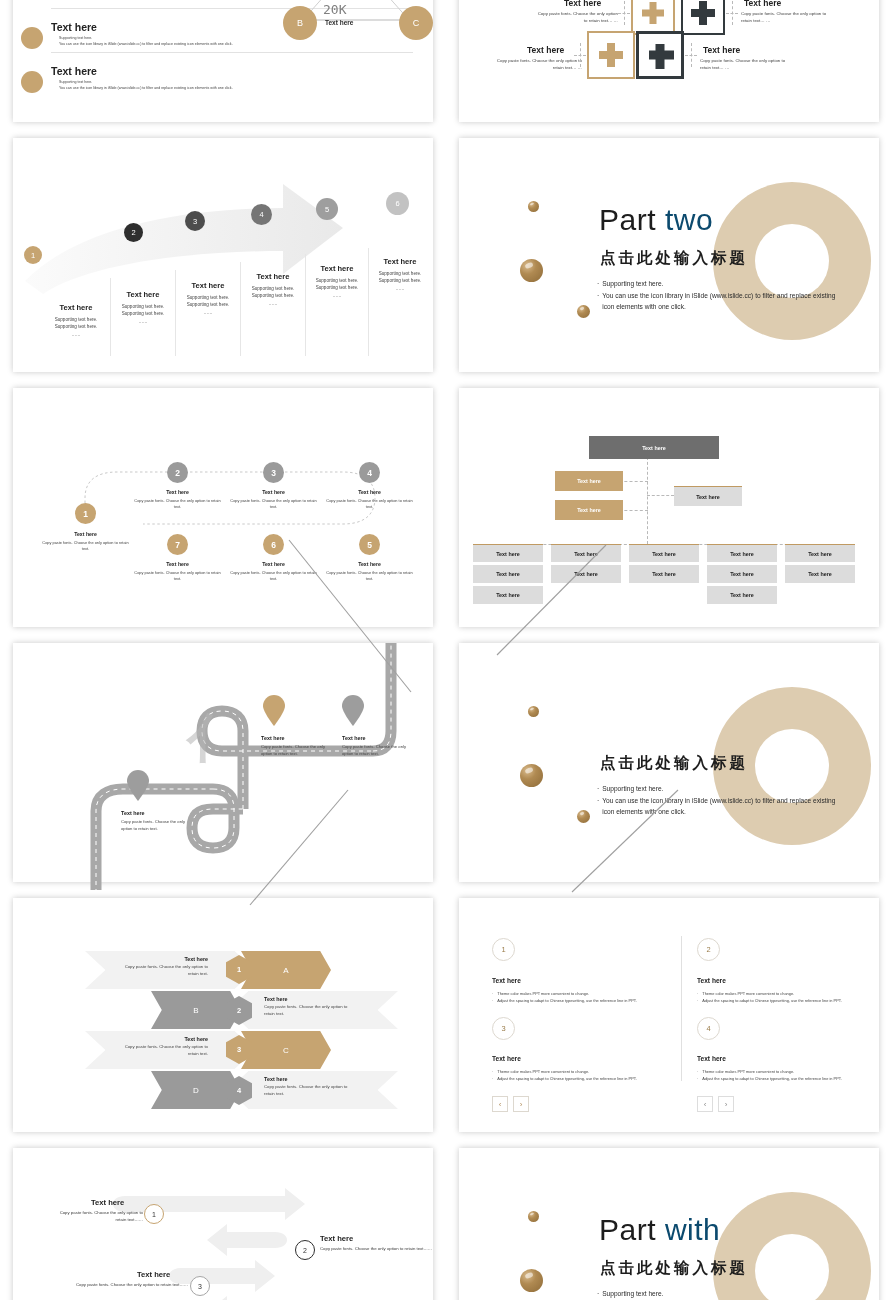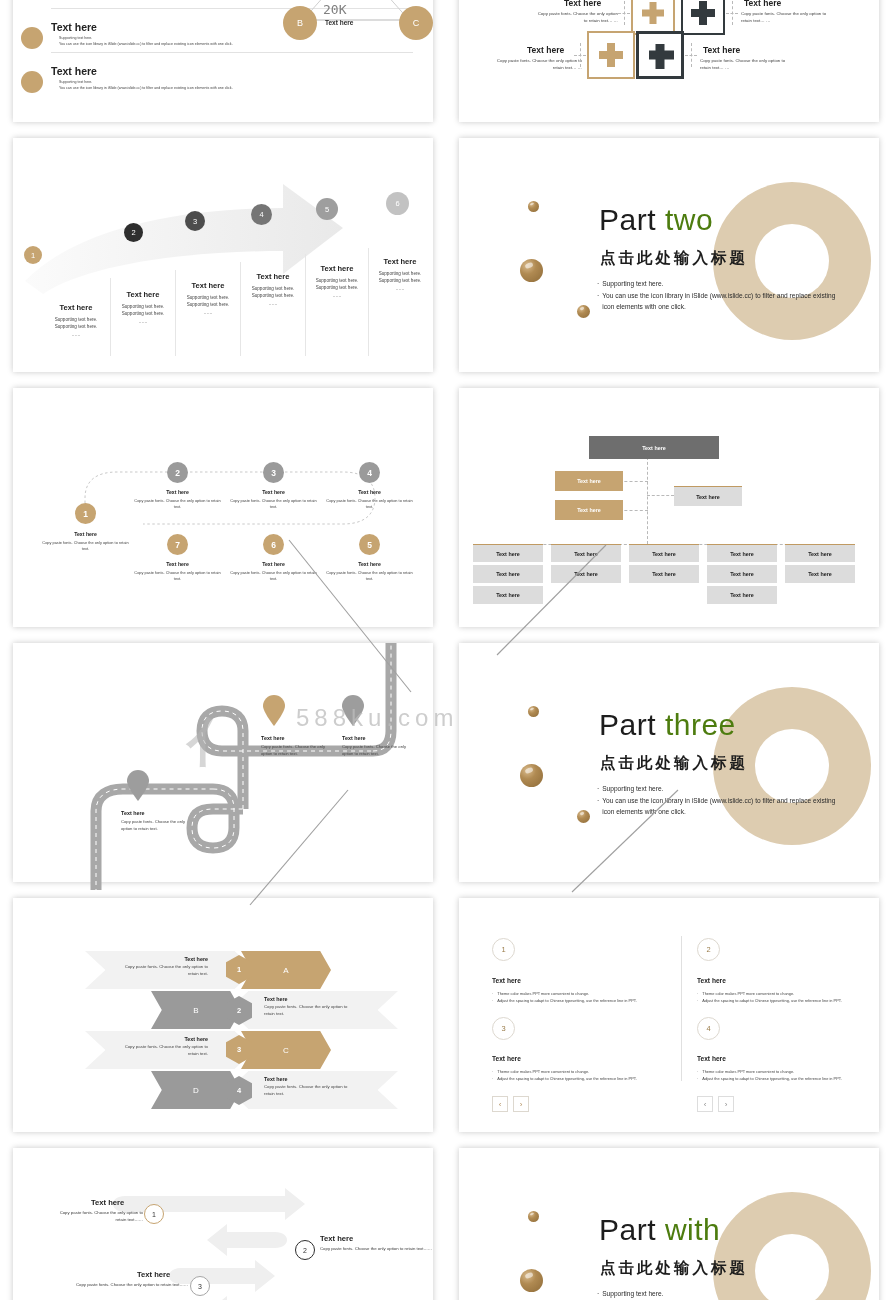--- a/index.html
+++ b/index.html
@@ -50,21 +50,21 @@
   .plusbox { position:absolute; background:#fff; }
   .s2-h { font-size:8.5px; font-weight:bold; color:#222; }
   .s2-b { font-size:4.4px; color:#444; line-height:1.7; }
   .s3-h { font-size:7.5px; font-weight:bold; color:#222; text-align:center; }
   .s3-b { font-size:4.6px; color:#444; text-align:center; line-height:1.6; }
   .s3-div { position:absolute; width:1px; background:#e6e6e6; }
 
   
   .part-title { font-size:30px; font-weight:400; letter-spacing:0.5px; }
   .part-title .w1 { color:#1d1d1d; }
-  .part-title .w2 { color:#4d7c0f; }
+  .part-title .w2 { color:#0c4a6e; }
   .part-sub { font-size:15.5px; font-weight:bold; color:#1d1d1d; letter-spacing:3px; }
   .part-li { font-size:6.6px; color:#2b2b2b; line-height:1.75; }
   .donut { position:absolute; border-radius:50%; background:#ddccb0; }
   .donut::after { content:""; position:absolute; border-radius:50%; background:#fff; }
   .ball { position:absolute; border-radius:50%; background:#a57f4a;
           background-image:radial-gradient(circle at 32% 28%, #d9bb8d 0%, #b08a52 38%, #8e6b38 100%); }
   .ball::after { content:""; position:absolute; left:22%; top:16%; width:34%; height:20%;
           border-radius:50%; background:rgba(255,255,255,0.55); transform:rotate(-22deg); }
 
   
@@ -487,24 +487,20 @@
   <div class="cell">
    <div class="slide">
         <div class="sl">
     <div class="donut" style="left:254px; top:44px; width:158px; height:158px;"></div>
     <div style="position:absolute; left:296px; top:86px; width:74px; height:74px; border-radius:50%; background:#fff;"></div>
 
     <div class="ball" style="left:69px; top:63px; width:11px; height:11px;"></div>
     <div class="ball" style="left:61px; top:121px; width:23px; height:23px;"></div>
     <div class="ball" style="left:118px; top:167px; width:13px; height:13px;"></div>
 
-    <div class="t part-title" style="left:140px; top:65px;">
-      <span class="w1">Part</span>
-      <span class="w2">three</span>
-    </div>
     <div class="t part-sub" style="left:141px; top:110px;">点击此处输入标题</div>
     <div class="tw part-li" style="left:138px; top:140px; width:250px;">
       <div style="display:flex">
               <span style="margin-right:3px">·</span>
               <span>Supporting text here.</span>
             </div>
       <div style="display:flex">
               <span style="margin-right:3px">·</span>
               <span>You can use the icon library in iSlide  (www.islide.cc) to filter and replace existing icon elements with one click.</span>
             </div>
@@ -708,15 +704,14 @@
 <svg width="892" height="1300" style="position:absolute; left:0; top:0; pointer-events:none;">
   <line x1="289" y1="540" x2="411" y2="692" stroke="#a0a0a0" stroke-width="1.1"></line>
   <line x1="497" y1="655" x2="606" y2="545" stroke="#a0a0a0" stroke-width="1.1"></line>
   <line x1="348" y1="790" x2="250" y2="905" stroke="#a0a0a0" stroke-width="1.1"></line>
   <line x1="572" y1="892" x2="678" y2="790" stroke="#a0a0a0" stroke-width="1.1"></line>
 </svg>
 
 <div class="wm" style="left:296px; top:700px;">
   <div style="position:relative;">
     <div class="wm-logo" style="left:-110px; top:4px;">⺅</div>
-    <div class="wm-url" style="margin-top:4px;">588ku.com</div>
   </div>
 </div>
 
 </body></html>

